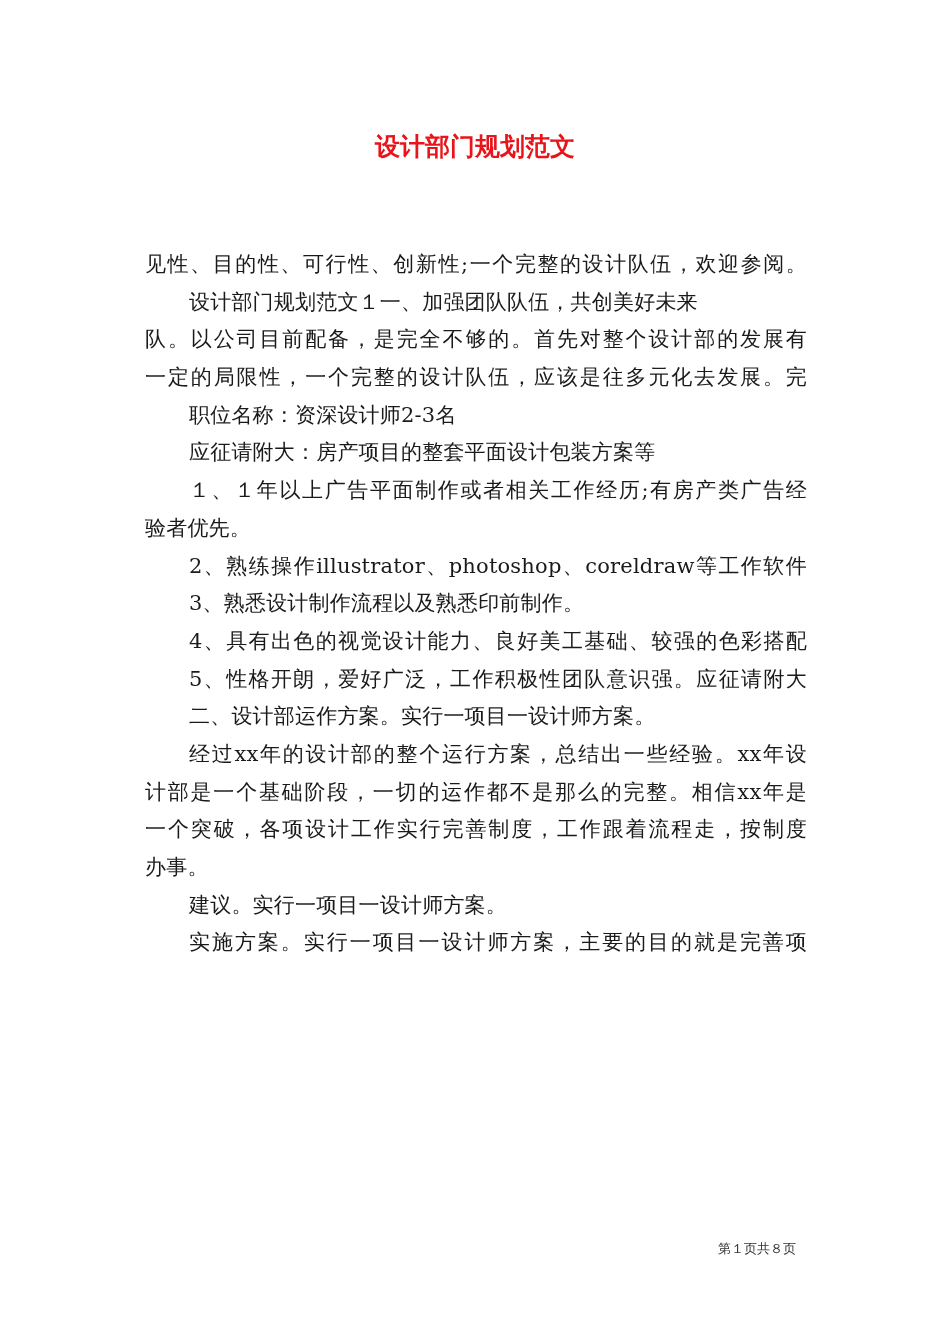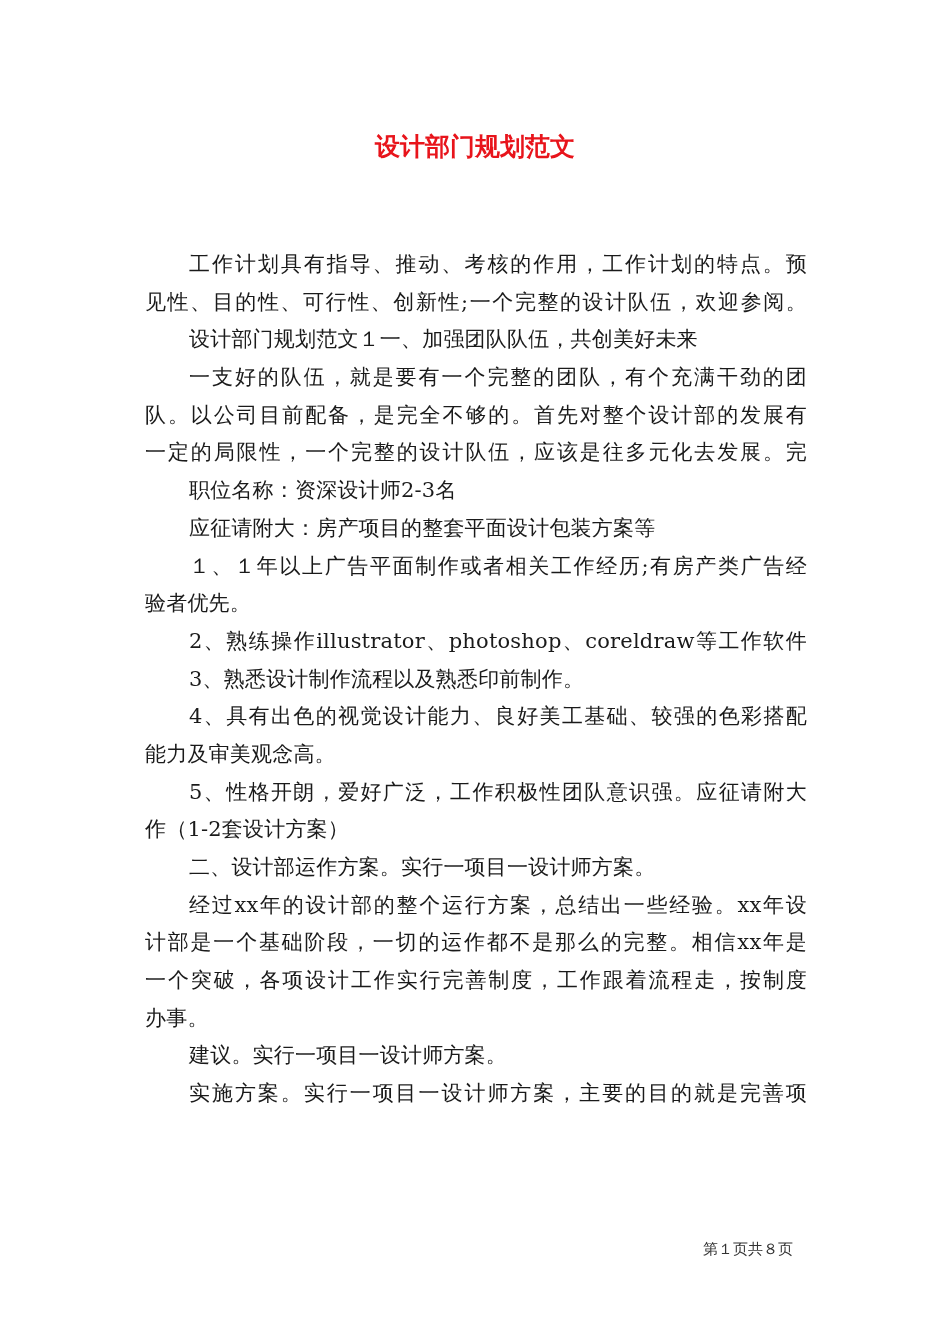--- a/index.html
+++ b/index.html
@@ -51,49 +51,45 @@
     .indent {
       padding-left: 44px;
     }
     .justify {
       text-align: justify;
       text-align-last: justify;
     }
     .footer {
       position: absolute;
       top: 1240px;
-      left: 703px;
-      font-size: 15px;
+      left: 718px;
+      font-size: 13px;
       color: #333333;
       white-space: nowrap;
     }
   </style>
 </head>
 <body>
 
 <div class="page">
   <h1 class="title">设计部门规划范文</h1>
 
   <div class="body-text">
-    <div class="line indent justify">工作计划具有指导、推动、考核的作用，工作计划的特点。预</div>
     <div class="line justify">见性、目的性、可行性、创新性;一个完整的设计队伍，欢迎参阅。</div>
     <div class="line indent">设计部门规划范文１一、加强团队队伍，共创美好未来</div>
-    <div class="line indent justify">一支好的队伍，就是要有一个完整的团队，有个充满干劲的团</div>
     <div class="line justify">队。以公司目前配备，是完全不够的。首先对整个设计部的发展有</div>
     <div class="line justify">一定的局限性，一个完整的设计队伍，应该是往多元化去发展。完</div>
     <div class="line indent">职位名称：资深设计师2-3名</div>
     <div class="line indent">应征请附大：房产项目的整套平面设计包装方案等</div>
     <div class="line indent justify">１、１年以上广告平面制作或者相关工作经历;有房产类广告经</div>
     <div class="line">验者优先。</div>
     <div class="line indent justify">2、熟练操作illustrator、photoshop、coreldraw等工作软件</div>
     <div class="line indent">3、熟悉设计制作流程以及熟悉印前制作。</div>
     <div class="line indent justify">4、具有出色的视觉设计能力、良好美工基础、较强的色彩搭配</div>
-    <div class="line">能力及审美观念高。</div>
     <div class="line indent justify">5、性格开朗，爱好广泛，工作积极性团队意识强。应征请附大</div>
-    <div class="line">作（1-2套设计方案）</div>
     <div class="line indent">二、设计部运作方案。实行一项目一设计师方案。</div>
     <div class="line indent justify">经过xx年的设计部的整个运行方案，总结出一些经验。xx年设</div>
     <div class="line justify">计部是一个基础阶段，一切的运作都不是那么的完整。相信xx年是</div>
     <div class="line justify">一个突破，各项设计工作实行完善制度，工作跟着流程走，按制度</div>
     <div class="line">办事。</div>
     <div class="line indent">建议。实行一项目一设计师方案。</div>
     <div class="line indent justify">实施方案。实行一项目一设计师方案，主要的目的就是完善项</div>
   </div>
 
   <div class="footer">第１页共８页</div>

